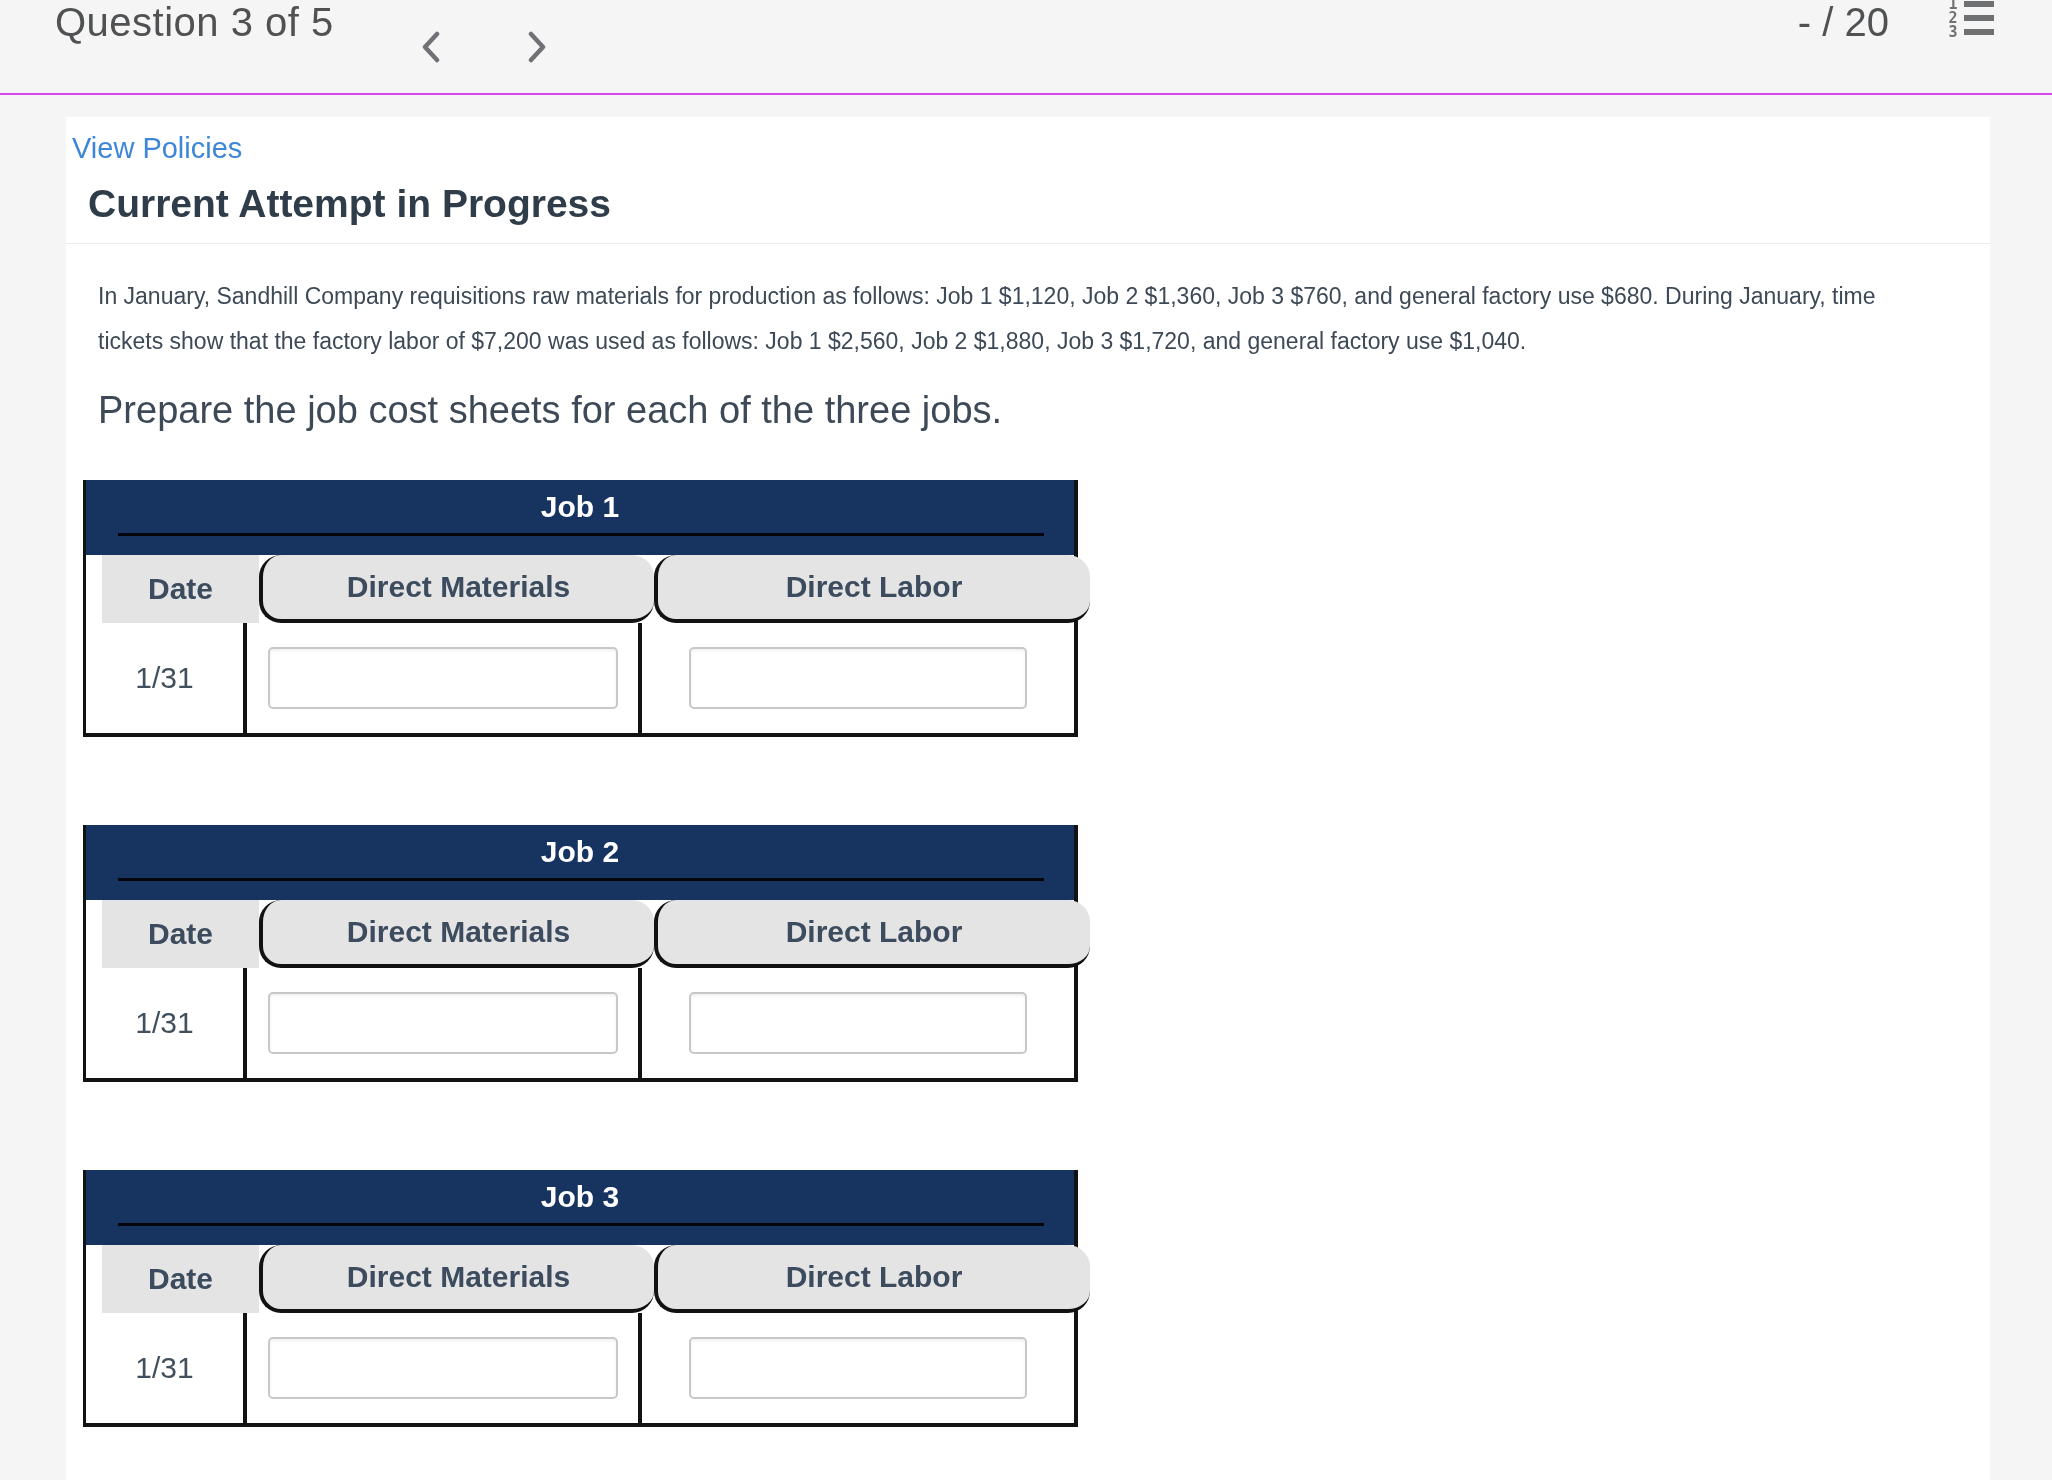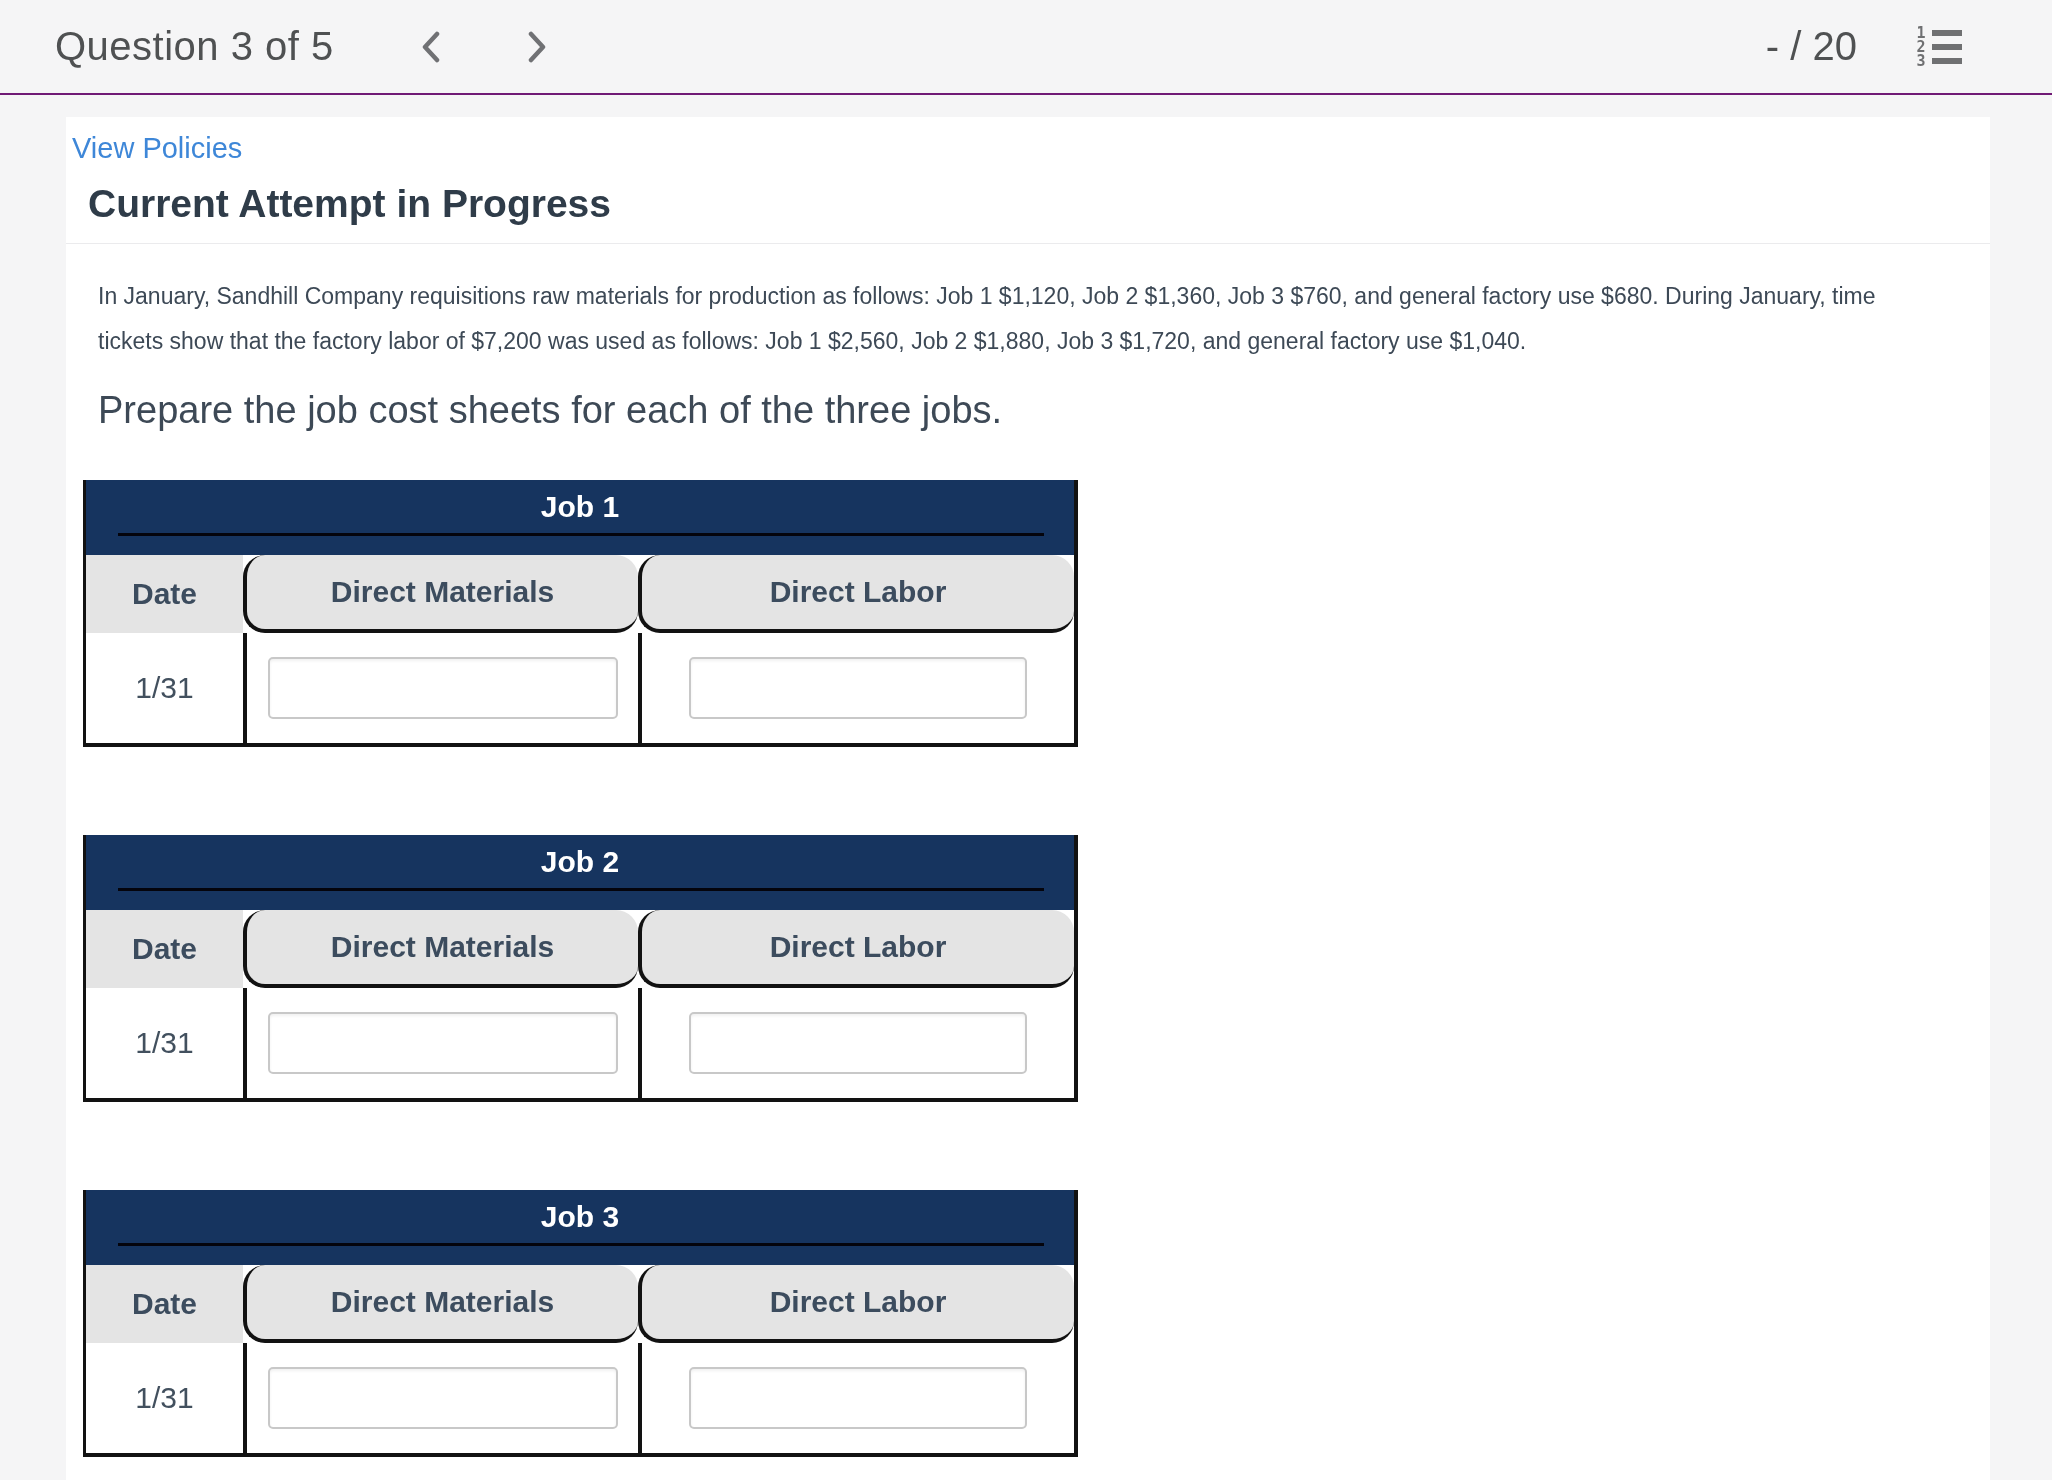--- a/index.html
+++ b/index.html
@@ -7,24 +7,23 @@
   html,body { width:2052px; height:1480px; overflow:hidden; }
   body {
     font-family:"Liberation Sans","DejaVu Sans",sans-serif;
     background:#f5f5f6;
   }
 
   
   .topbar {
     height:95px;
     background:#f5f5f6;
-    border-bottom:2px solid #701a75;
+    border-bottom:2px solid #d946ef;
     display:flex;
-    align-items:center;
-    padding:0 90px 0 55px;
+    padding:0 58px 0 55px;
   }
   .tb-title {
     font-size:40px;
     color:#4f5152;
     letter-spacing:0.5px;
     white-space:nowrap;
   }
   .tb-nav { display:flex; align-items:center; gap:72px; margin-left:80px; }
   .nav-btn {
     width:34px; height:40px;
@@ -105,21 +104,21 @@
     text-align:center;
     font-size:30px; font-weight:bold; color:#ffffff;
     line-height:34px;
   }
   .jt-underline { height:3px; background:#04040c; margin:9px 30px 0 32px; }
   .jt-row { display:flex; }
   .jt-cell { flex:none; }
   .c1 { width:157px; }
   .c2 { width:395px; border-left:4px solid #121212; }
   .c3 { width:436px; border-left:4px solid #121212; }
-  .colheads { height:78px; }
+  .colheads { height:68px;padding-left:16px; }
   .colhead {
     background:#e4e4e4;
     display:flex; align-items:center; justify-content:center;
     font-size:30px; font-weight:bold; color:#3c4c5e;
   }
   .colhead.bb { border-bottom:4px solid #121212;border-radius:22px; }
   .jt-data { height:110px; background:#fff; }
   .datecell {
     display:flex; align-items:center; justify-content:center;
     font-size:30px; color:#42505e;

